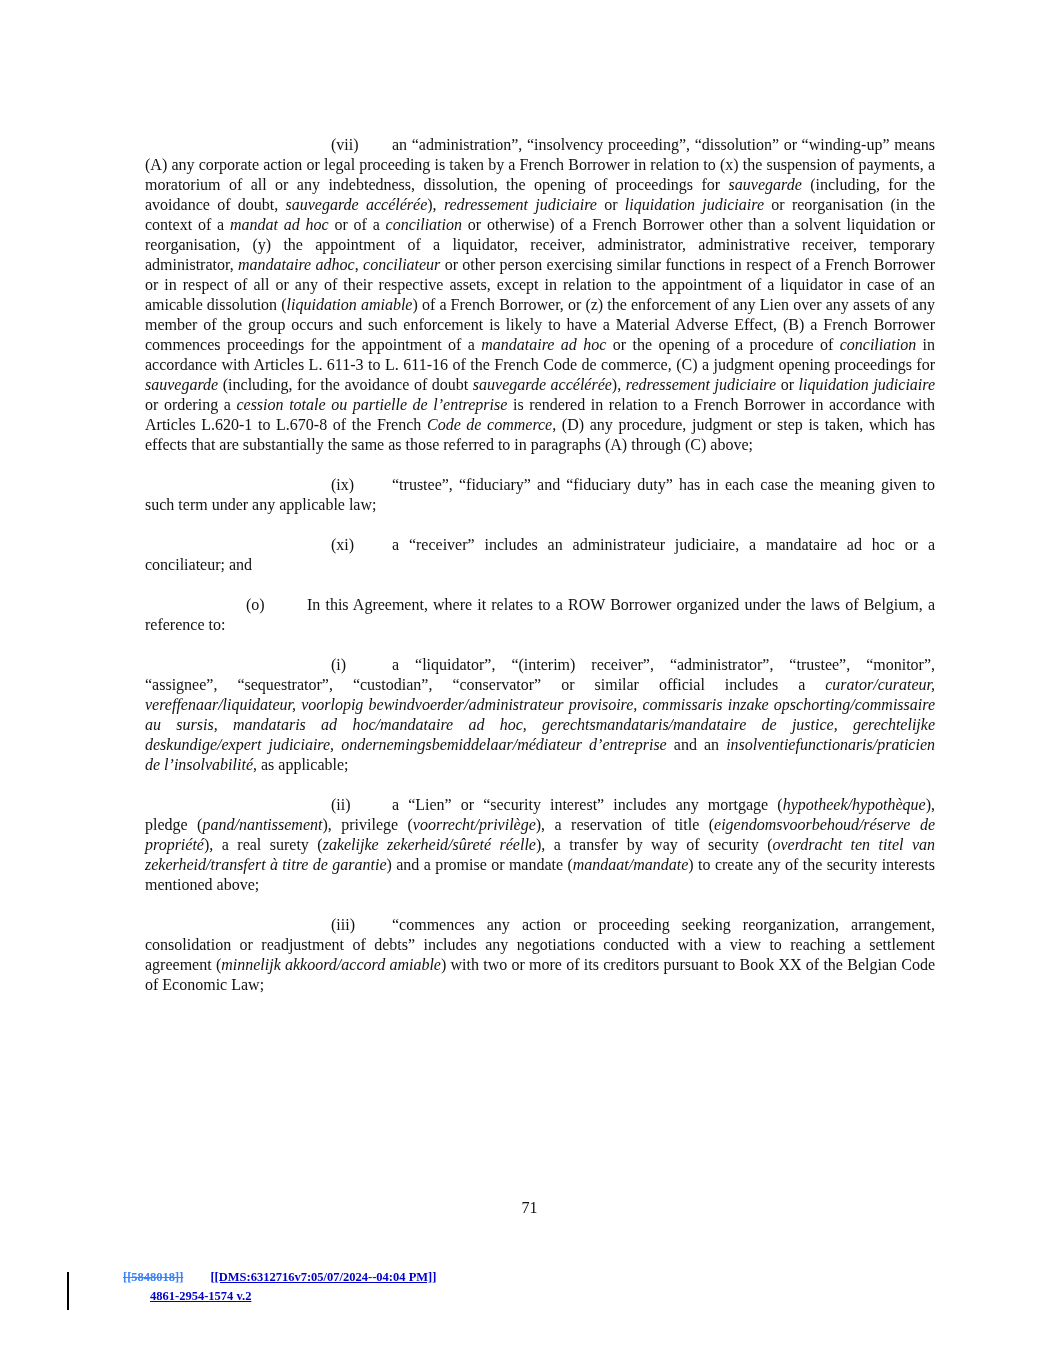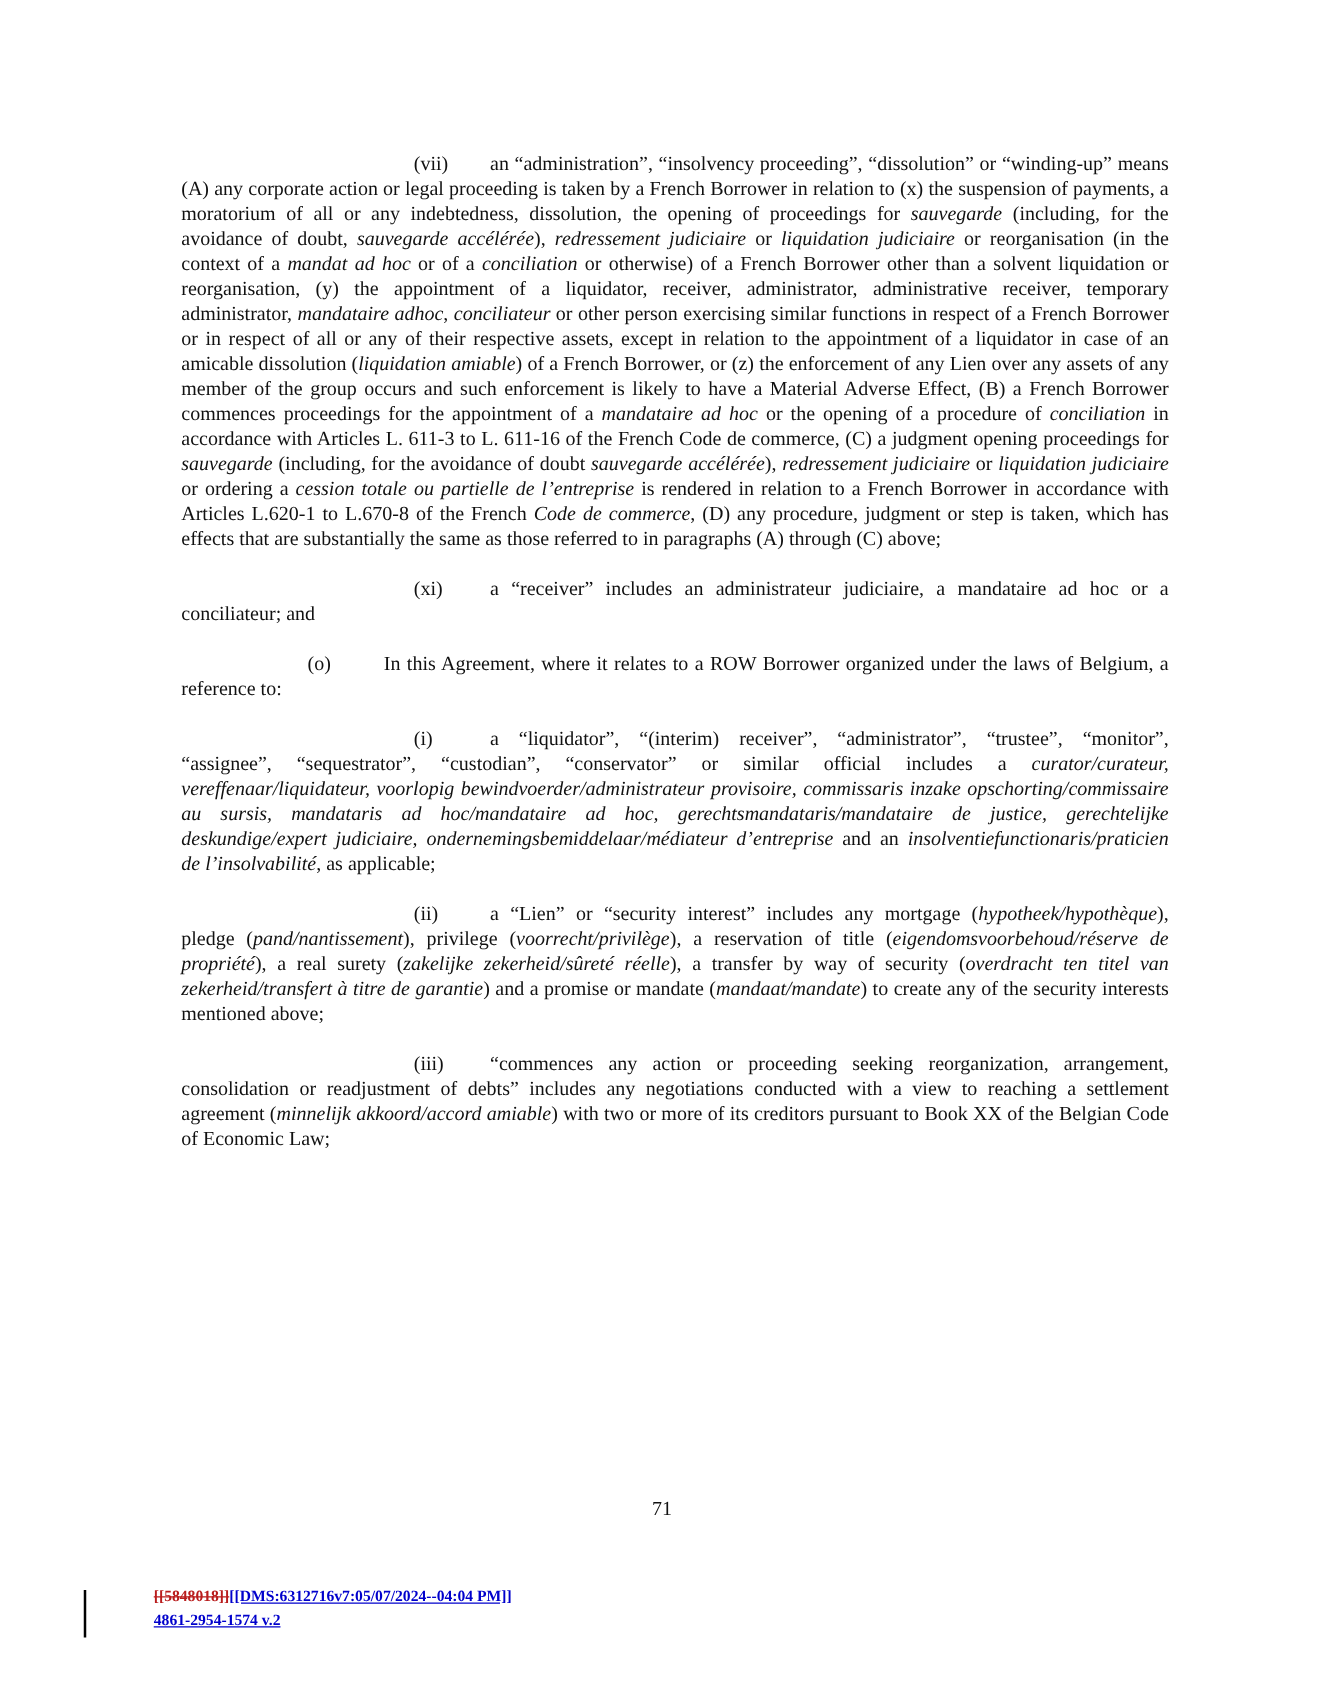--- a/index.html
+++ b/index.html
@@ -22,21 +22,21 @@
     width: 790px;
     font-size: 16px;
     line-height: 20px;
     text-align: justify;
   }
   p.para {
     margin: 20px 0 0 0;
     padding: 0;
   }
   p.para:first-child {
-    margin-top: 4px;
+    margin-top: 17px;
   }
   p.para.item { text-indent: 186px; }
   p.para.item-o { text-indent: 101px; }
   .pnum {
     display: inline-block;
     width: 61px;
     text-indent: 0;
   }
   .page-number {
     position: absolute;
@@ -58,34 +58,36 @@
   .doc-footer {
     position: absolute;
     left: 123px;
     top: 1268px;
     font-size: 12.5px;
     line-height: 19px;
     font-weight: bold;
     font-family: "Liberation Serif", "DejaVu Serif", serif;
   }
   .stamp-deleted {
-    color: #b91c1c;
+    color: #3b82f6;
     text-decoration: line-through;
   }
   .stamp-link {
     color: #0000cc;
     text-decoration: underline;
+    padding-left: 27px;
   }
   .footer-line { white-space: nowrap; }
 </style>
 </head>
 <body>
 
 <div id="doc-body">
     <p class="para item"><span class="pnum">(vii)</span><span>an “administration”, “insolvency proceeding”, “dissolution” or “winding-up” means (A) any corporate action or legal proceeding is taken by a French Borrower in relation to (x) the suspension of payments, a moratorium of all or any indebtedness, dissolution, the opening of proceedings for </span><i>sauvegarde</i><span> (including, for the avoidance of doubt, </span><i>sauvegarde accélérée</i><span>), </span><i>redressement judiciaire</i><span> or </span><i>liquidation judiciaire</i><span> or reorganisation (in the context of a </span><i>mandat ad hoc</i><span> or of a </span><i>conciliation</i><span> or otherwise) of a French Borrower other than a solvent liquidation or reorganisation, (y) the appointment of a liquidator, receiver, administrator, administrative receiver, temporary administrator, </span><i>mandataire adhoc</i><span>, </span><i>conciliateur</i><span> or other person exercising similar functions in respect of a French Borrower or in respect of all or any of their respective assets, except in relation to the appointment of a liquidator in case of an amicable dissolution (</span><i>liquidation amiable</i><span>) of a French Borrower, or (z) the enforcement of any Lien over any assets of any member of the group occurs and such enforcement is likely to have a Material Adverse Effect, (B) a French Borrower commences proceedings for the appointment of a </span><i>mandataire ad hoc</i><span> or the opening of a procedure of </span><i>conciliation</i><span> in accordance with Articles L. 611-3 to L. 611-16 of the French Code de commerce, (C) a judgment opening proceedings for </span><i>sauvegarde</i><span> (including, for the avoidance of doubt </span><i>sauvegarde accélérée</i><span>), </span><i>redressement judiciaire</i><span> or </span><i>liquidation judiciaire</i><span> or ordering a </span><i>cession totale ou partielle de l’entreprise</i><span> is rendered in relation to a French Borrower in accordance with Articles L.620-1 to L.670-8 of the French </span><i>Code de commerce</i><span>, (D) any procedure, judgment or step is taken, which has effects that are substantially the same as those referred to in paragraphs (A) through (C) above;</span></p>
+    <p class="para item"><span class="pnum">(ix)</span><span>“trustee”, “fiduciary” and “fiduciary duty” has in each case the meaning given to such term under any applicable law;</span></p>
     <p class="para item"><span class="pnum">(xi)</span><span>a “receiver” includes an administrateur judiciaire, a mandataire ad hoc or a conciliateur; and</span></p>
     <p class="para item-o"><span class="pnum">(o)</span><span>In this Agreement, where it relates to a ROW Borrower organized under the laws of Belgium, a reference to:</span></p>
     <p class="para item"><span class="pnum">(i)</span><span>a “liquidator”, “(interim) receiver”, “administrator”, “trustee”, “monitor”, “assignee”, “sequestrator”, “custodian”, “conservator” or similar official includes a </span><i>curator/curateur, vereffenaar/liquidateur, voorlopig bewindvoerder/administrateur provisoire, commissaris inzake opschorting/commissaire au sursis, mandataris ad hoc/mandataire ad hoc, gerechtsmandataris/mandataire de justice, gerechtelijke deskundige/expert judiciaire, ondernemingsbemiddelaar/médiateur d’entreprise</i><span> and an </span><i>insolventiefunctionaris/praticien de l’insolvabilité</i><span>, as applicable;</span></p>
     <p class="para item"><span class="pnum">(ii)</span><span>a “Lien” or “security interest” includes any mortgage (</span><i>hypotheek/hypothèque</i><span>), pledge (</span><i>pand/nantissement</i><span>), privilege (</span><i>voorrecht/privilège</i><span>), a reservation of title (</span><i>eigendomsvoorbehoud/réserve de propriété</i><span>), a real surety (</span><i>zakelijke zekerheid/sûreté réelle</i><span>), a transfer by way of security (</span><i>overdracht ten titel van zekerheid/transfert à titre de garantie</i><span>) and a promise or mandate (</span><i>mandaat/mandate</i><span>) to create any of the security interests mentioned above;</span></p>
     <p class="para item"><span class="pnum">(iii)</span><span>“commences any action or proceeding seeking reorganization, arrangement, consolidation or readjustment of debts” includes any negotiations conducted with a view to reaching a settlement agreement (</span><i>minnelijk akkoord/accord amiable</i><span>) with two or more of its creditors pursuant to Book XX of the Belgian Code of Economic Law;</span></p>
   </div>
 
 <div class="page-number">71</div>
 
 <div class="change-bar"></div>

